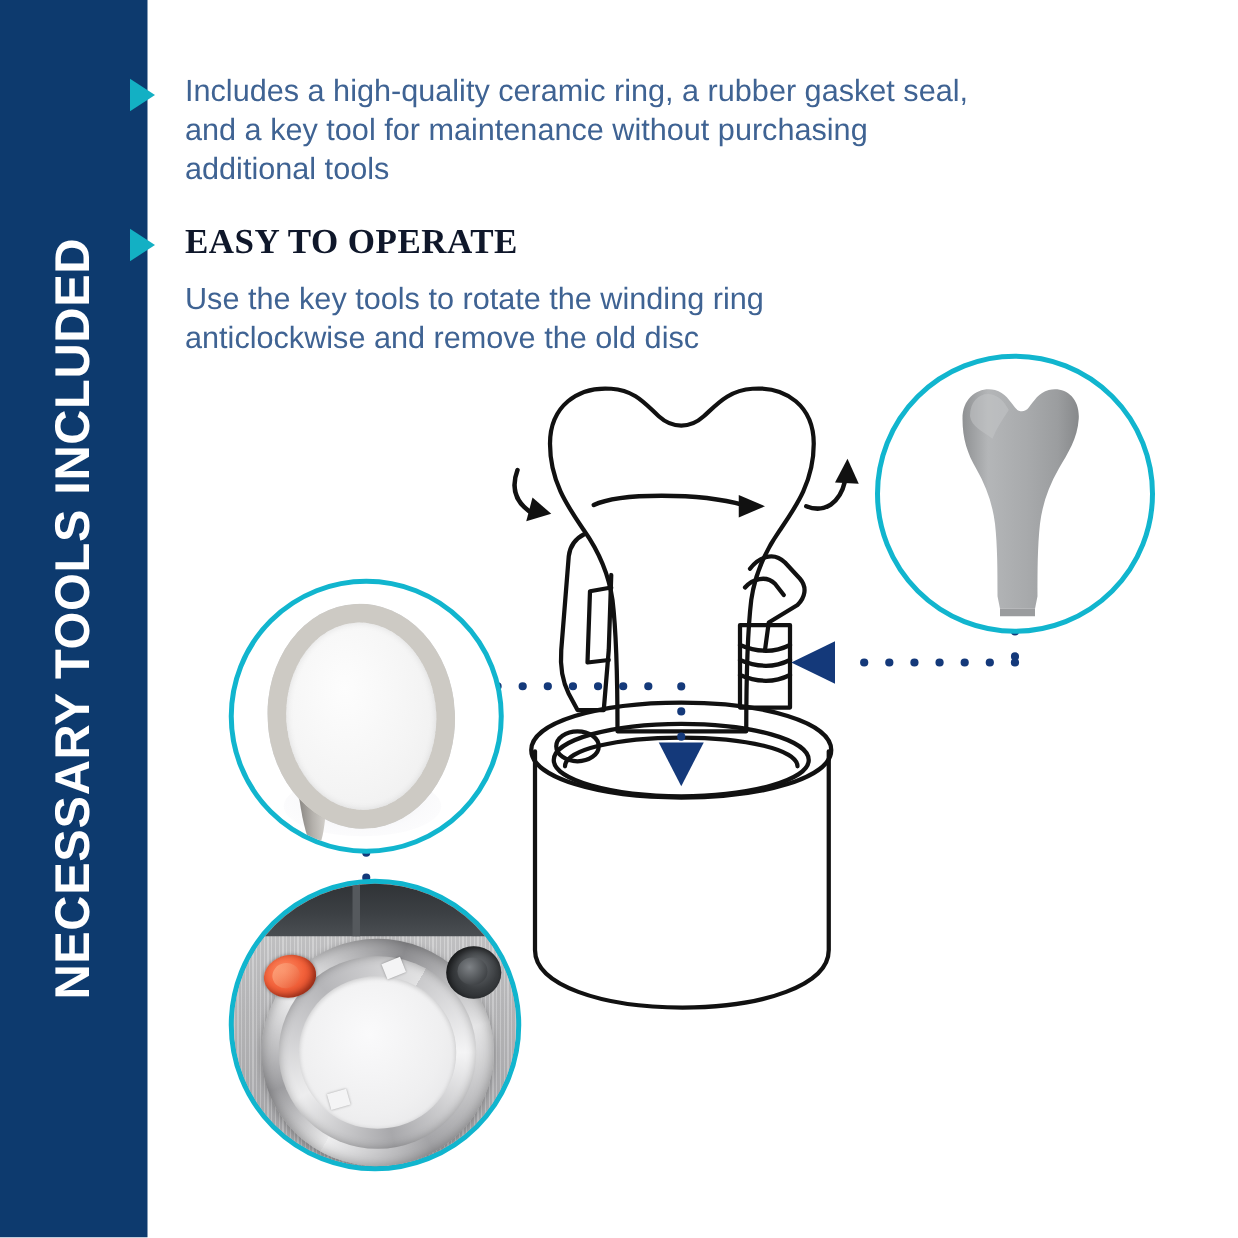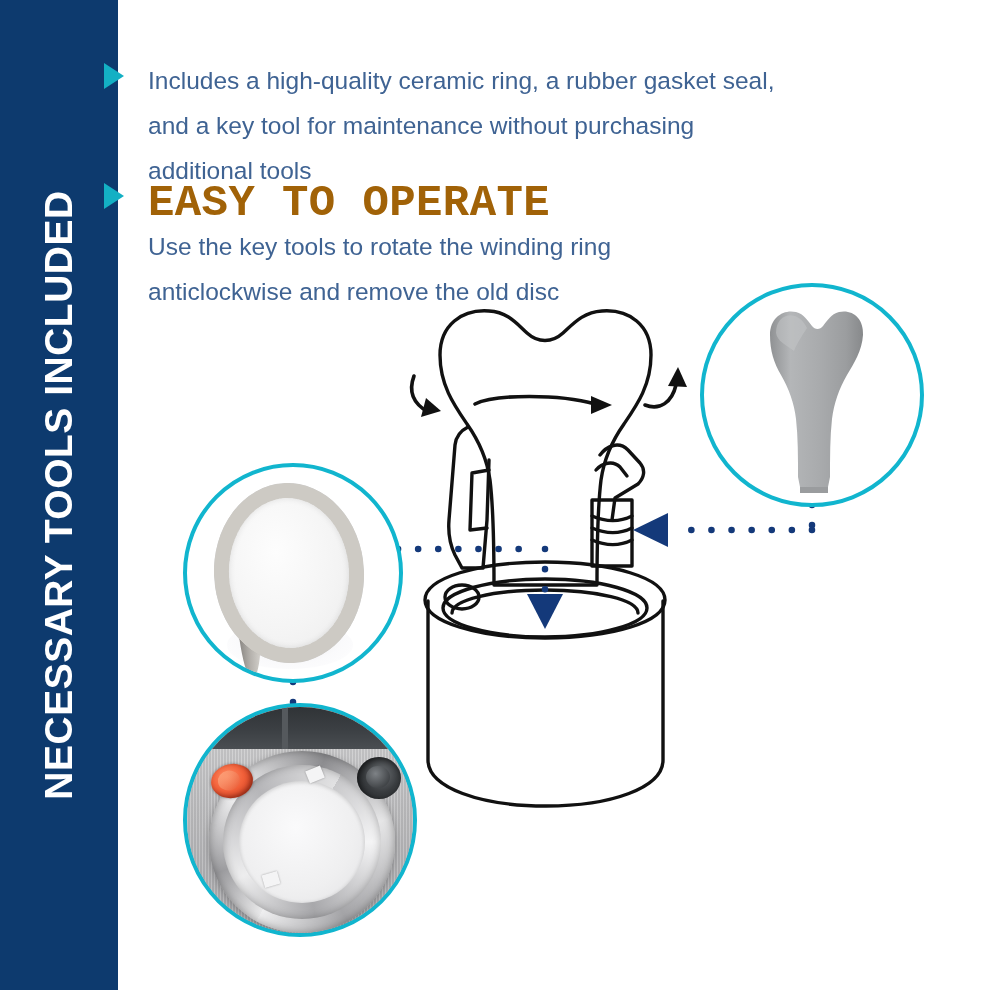--- a/index.html
+++ b/index.html
@@ -50,31 +50,31 @@
     width: 0;
     height: 0;
     border-top: 13px solid transparent;
     border-bottom: 13px solid transparent;
     border-left: 20px solid #13b0c4;
   }
   .body-text {
     position: absolute;
     color: #3f6393;
     font-size: 24.5px;
-    line-height: 45px;
+    line-height: 31px;
     font-family: "Liberation Sans", sans-serif;
     white-space: pre-line;
   }
   .heading-text {
     position: absolute;
-    color: #a16207;
-    font-size: 44px;
+    color: #0f172a;
+    font-size: 28px;
     font-weight: bold;
     letter-spacing: 0.4px;
-    font-family: Liberation Mono, monospace;
+    font-family: Liberation Serif, serif;
     white-space: nowrap;
   }
 
   
   #illus {
     position: absolute;
     left: 0;
     top: 0;
     width: 990px;
     height: 990px;

